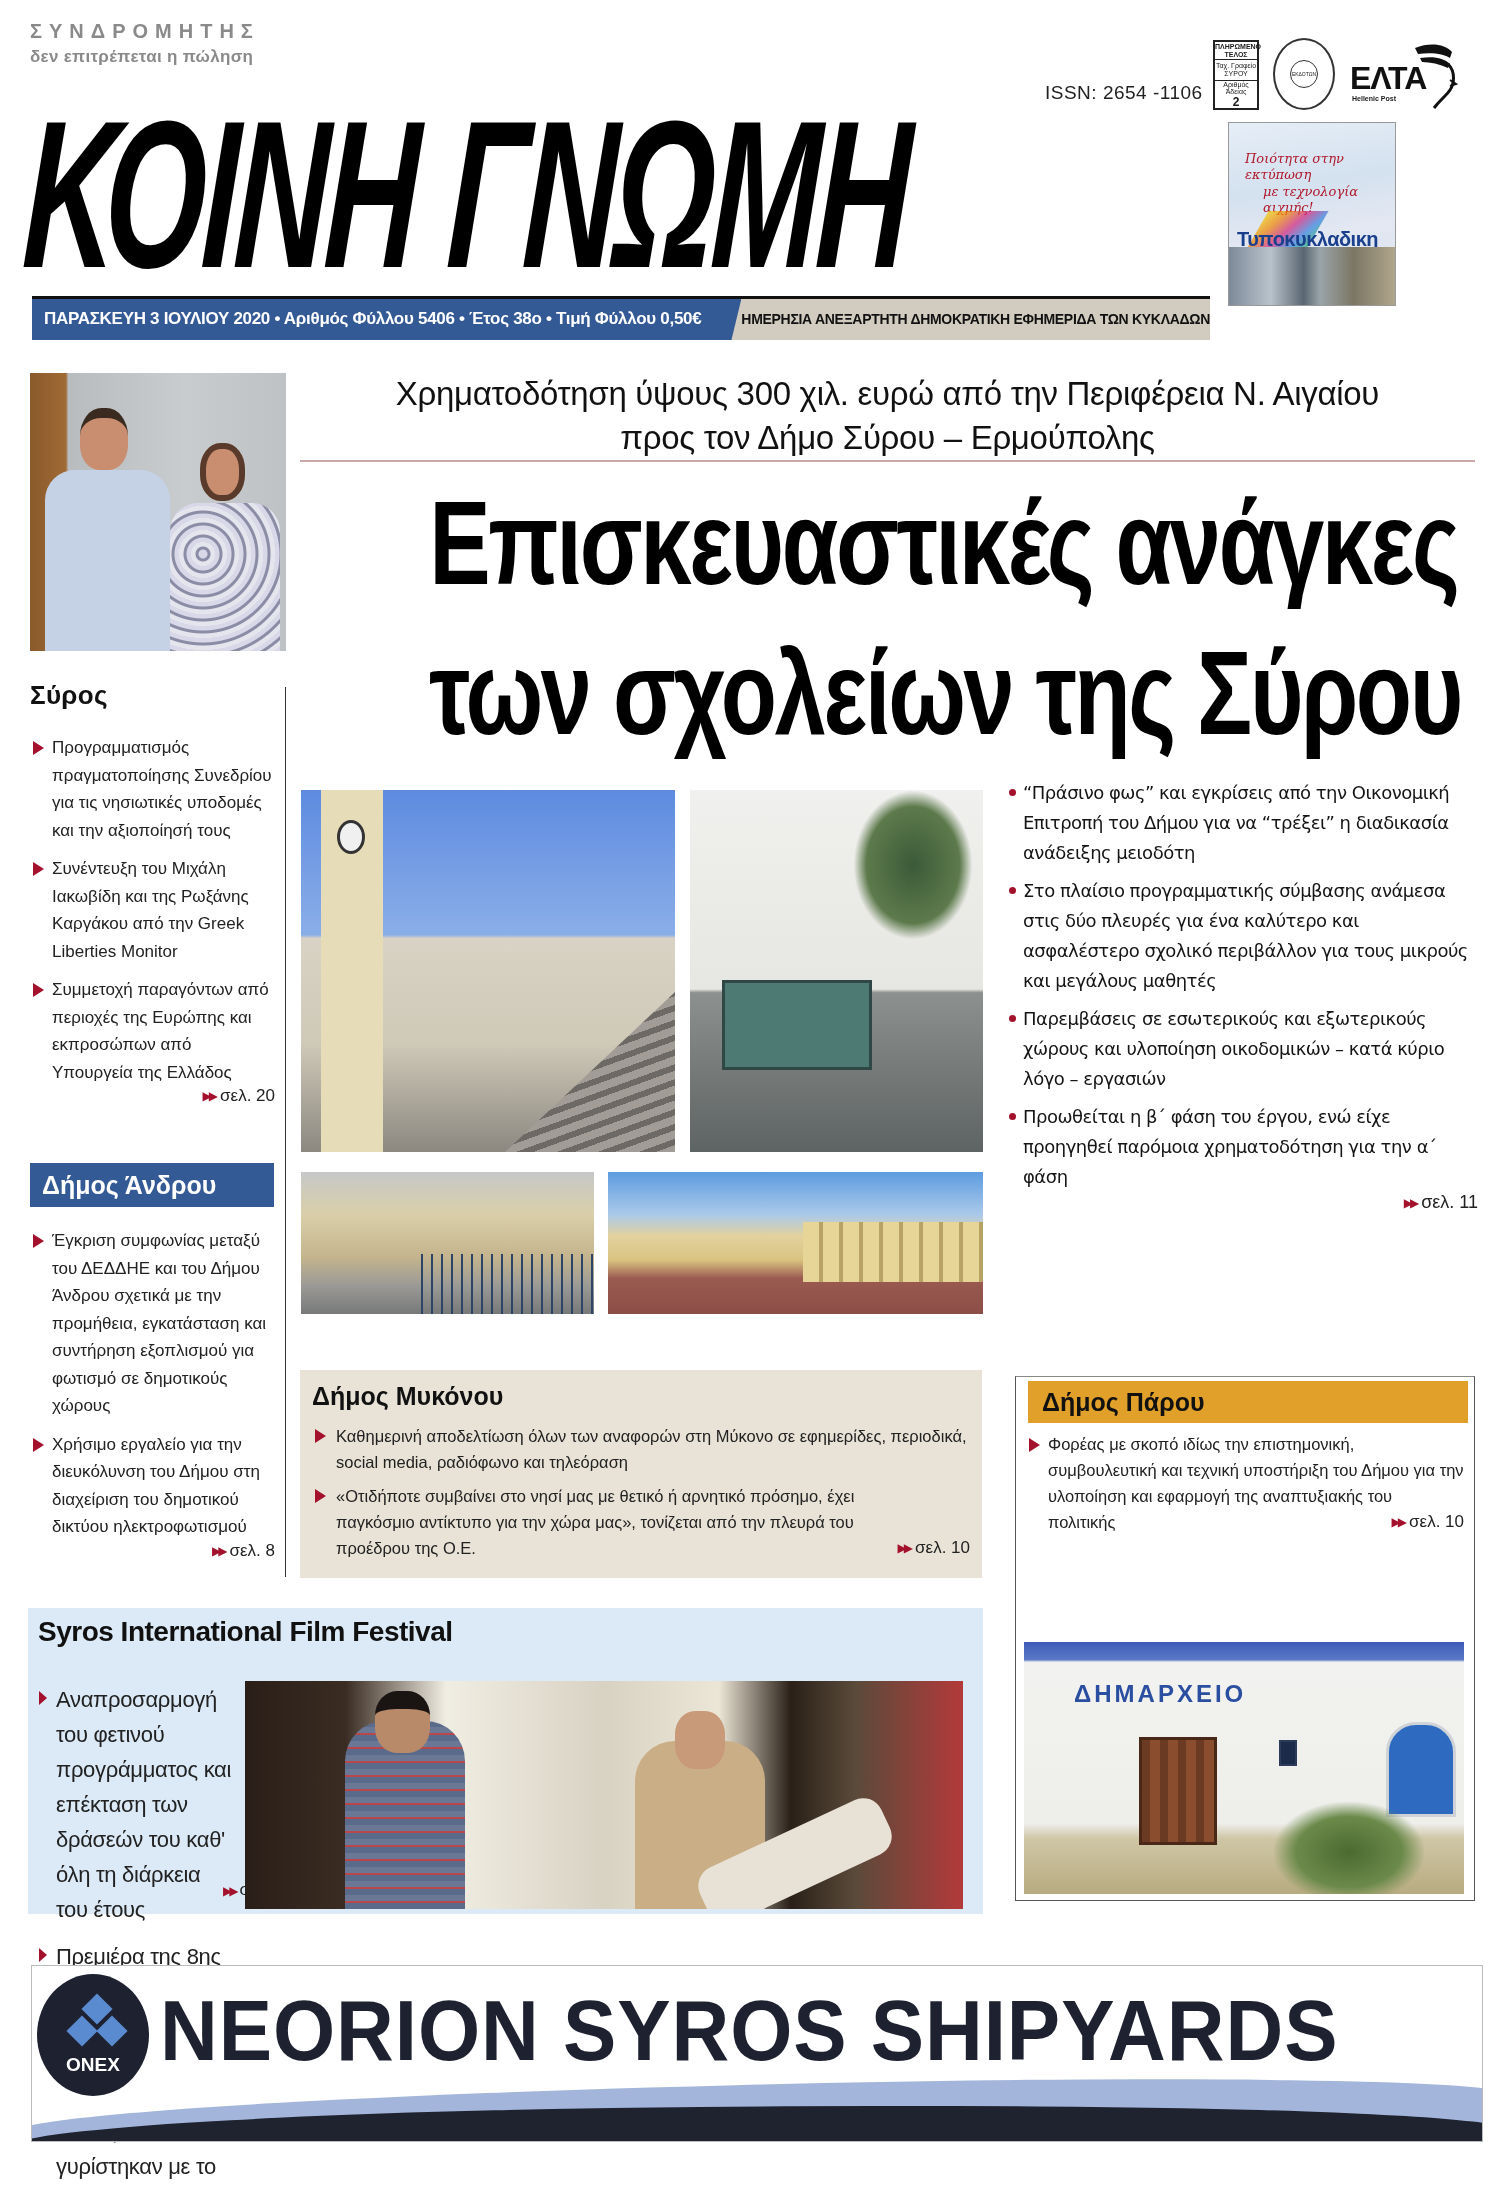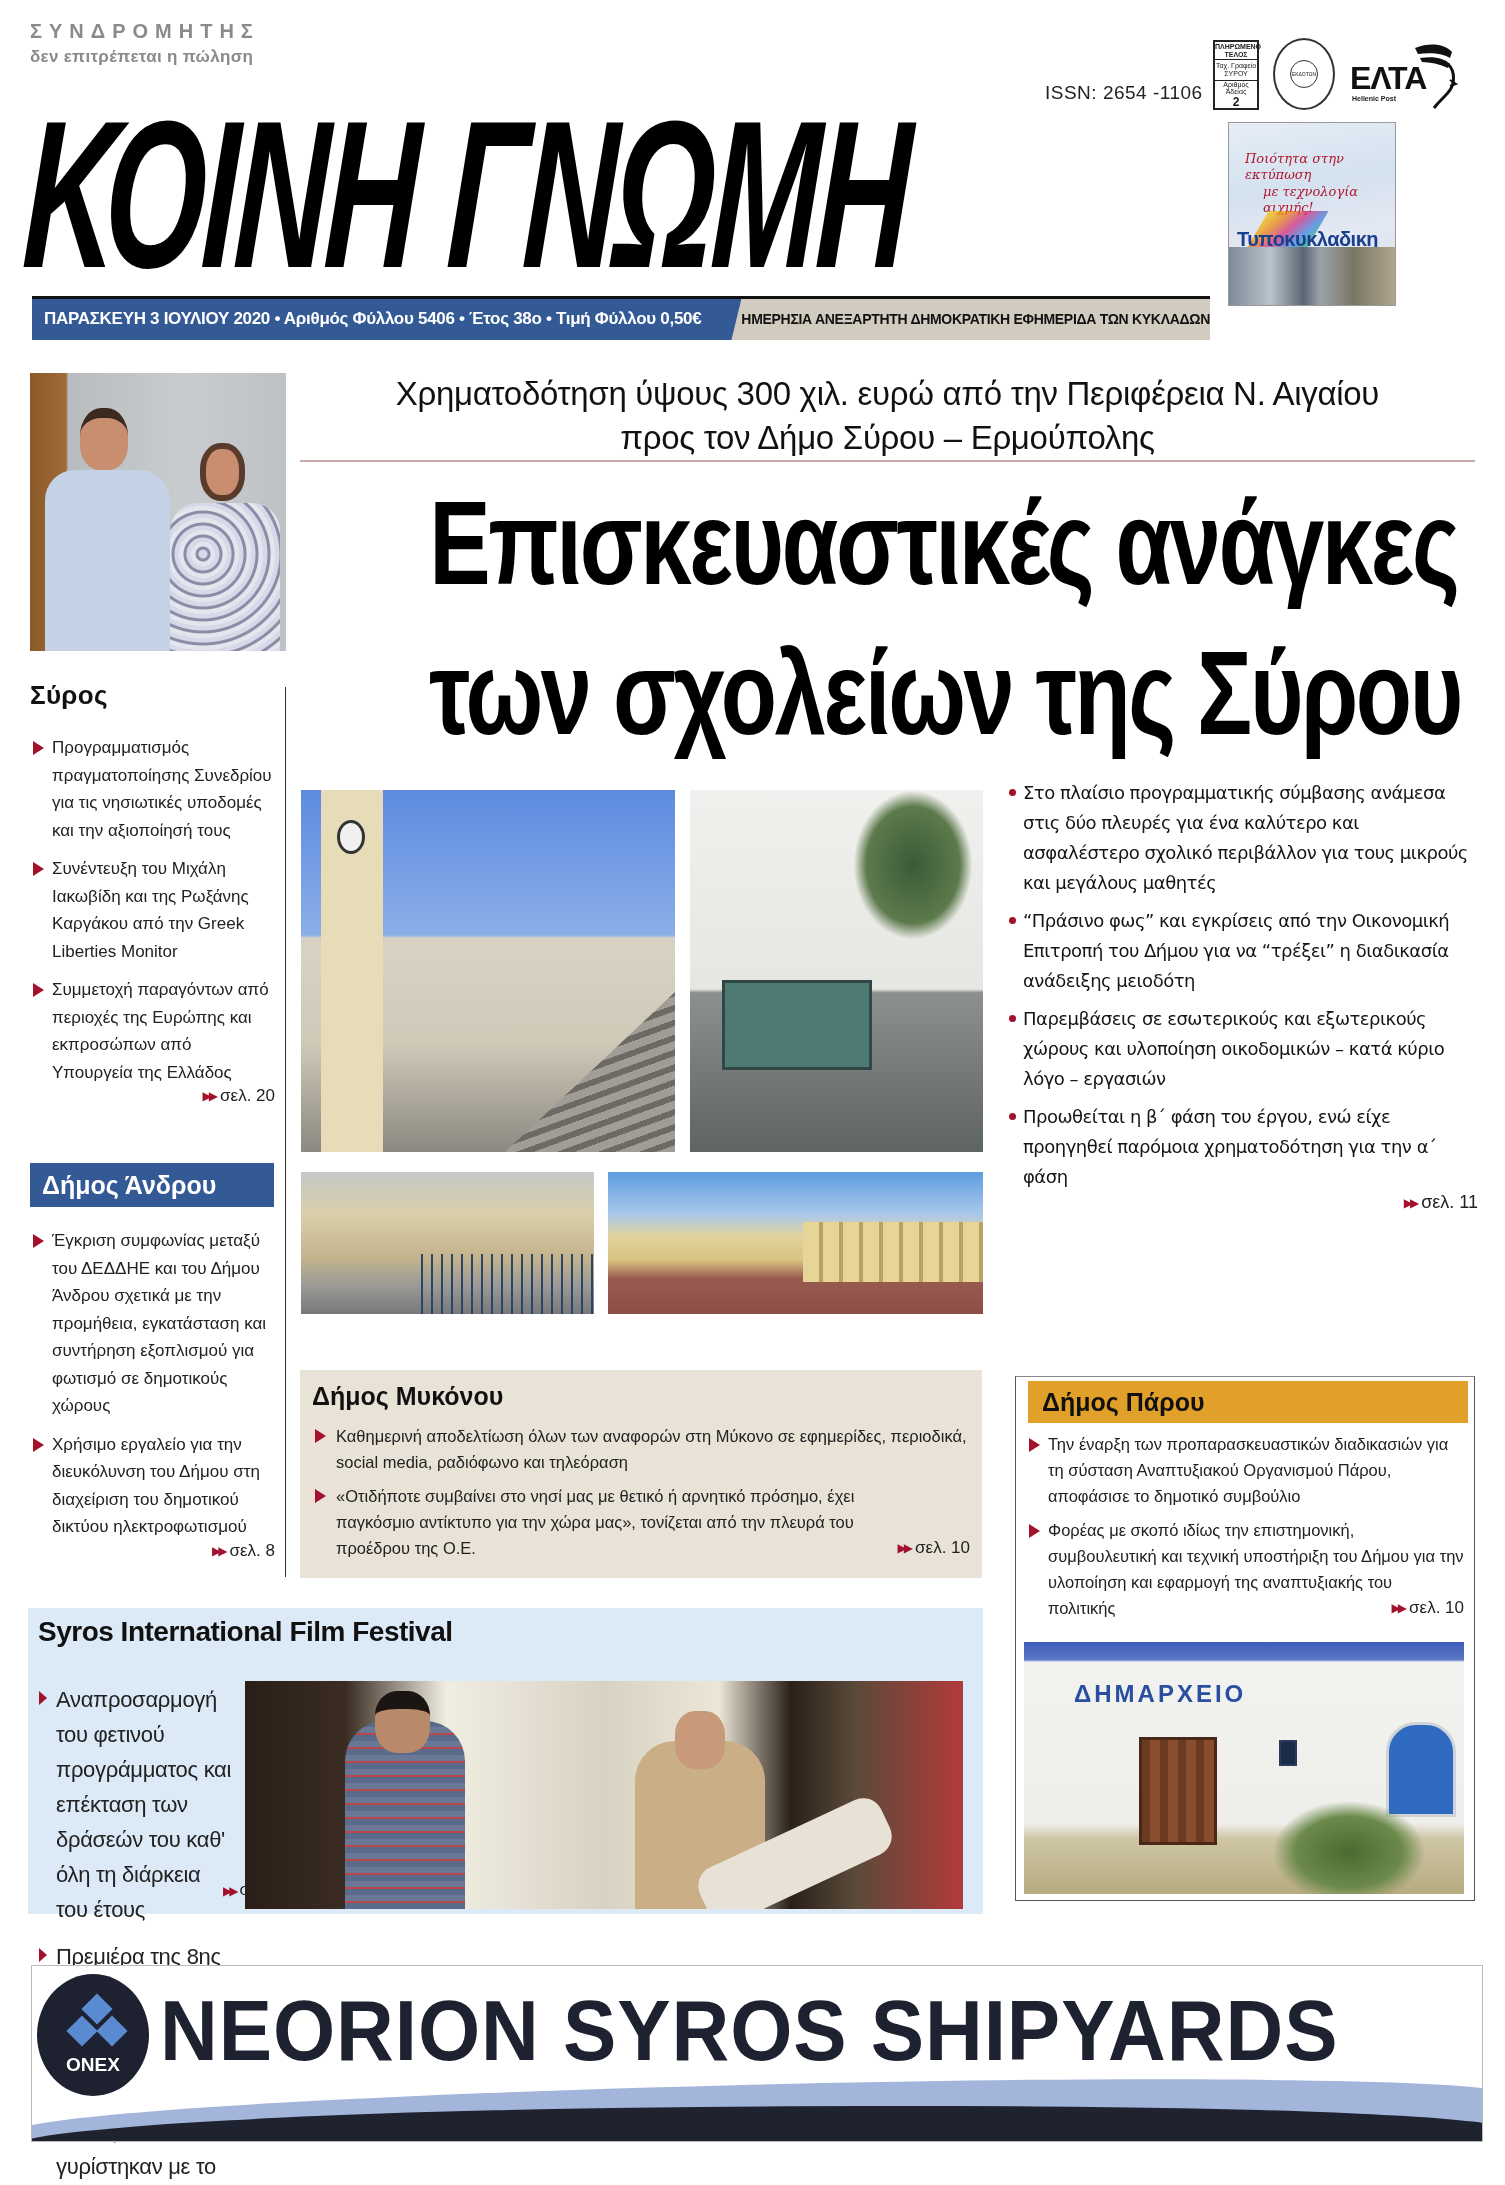--- a/index.html
+++ b/index.html
@@ -238,42 +238,41 @@
   </div>
 <div class="abs photo p3">
     <div class="fence"></div>
   </div>
 <div class="abs photo p4">
     <div class="bldg"></div>
   </div>
 
 <div class="abs rbul">
   <ul>
+    <li><span class="dot"></span><span>“Πράσινο φως” και εγκρίσεις από την Οικονομική Επιτροπή του Δήμου για να “τρέξει” η διαδικασία ανάδειξης μειοδότη</span></li>
     <li><span class="dot"></span><span>Στο πλαίσιο προγραμματικής σύμβασης ανάμεσα στις δύο πλευρές για ένα καλύτερο και ασφαλέστερο σχολικό περιβάλλον για τους μικρούς και μεγάλους μαθητές</span></li>
-    <li><span class="dot"></span><span>“Πράσινο φως” και εγκρίσεις από την Οικονομική Επιτροπή του Δήμου για να “τρέξει” η διαδικασία ανάδειξης μειοδότη</span></li>
     <li><span class="dot"></span><span>Παρεμβάσεις σε εσωτερικούς και εξωτερικούς χώρους και υλοποίηση οικοδομικών – κατά κύριο λόγο – εργασιών</span></li>
     <li style="margin-bottom:0"><span class="dot"></span><span>Προωθείται η β΄ φάση του έργου, ενώ είχε προηγηθεί παρόμοια χρηματοδότηση για την α΄ φάση</span></li>
   </ul>
   <div class="pageref"><span class="dbl">▶▶</span><span>σελ. 11</span></div>
 </div>
 
 <div class="abs mykonos">
   <h2>Δήμος Μυκόνου</h2>
   <ul class="bullets">
     <li><span class="tri"></span><span>Καθημερινή αποδελτίωση όλων των αναφορών στη Μύκονο σε εφημερίδες, περιοδικά, social media, ραδιόφωνο και τηλεόραση</span></li>
     <li class="last" style="padding-right:90px"><span class="tri"></span><span>«Οτιδήποτε συμβαίνει στο νησί μας με θετικό ή αρνητικό πρόσημο, έχει παγκόσμιο αντίκτυπο για την χώρα μας», τονίζεται από την πλευρά του προέδρου της Ο.Ε.</span>
       <span class="pr pageref"><span class="dbl">▶▶</span><span>σελ. 10</span></span>
     </li>
   </ul>
 </div>
 
 <div class="abs paros">
   <div class="head">Δήμος Πάρου</div>
   <ul class="bullets">
-    <li><span class="tri"></span><span>Την έναρξη των προπαρασκευαστικών διαδικασιών για τη σύσταση Αναπτυξιακού Οργανισμού Πάρου, αποφάσισε το δημοτικό συμβούλιο</span></li>
     <li class="last"><span class="tri"></span><span>Φορέας με σκοπό ιδίως την επιστημονική, συμβουλευτική και τεχνική υποστήριξη του Δήμου για την υλοποίηση και εφαρμογή της αναπτυξιακής του πολιτικής</span>
       <span class="pr pageref"><span class="dbl">▶▶</span><span>σελ. 10</span></span>
     </li>
   </ul>
   <div class="townhall">
     <div class="sign">ΔΗΜΑΡΧΕΙΟ</div>
     <div class="door"></div>
     <div class="win"></div>
     <div class="board"></div>
     <div class="bush"></div>

